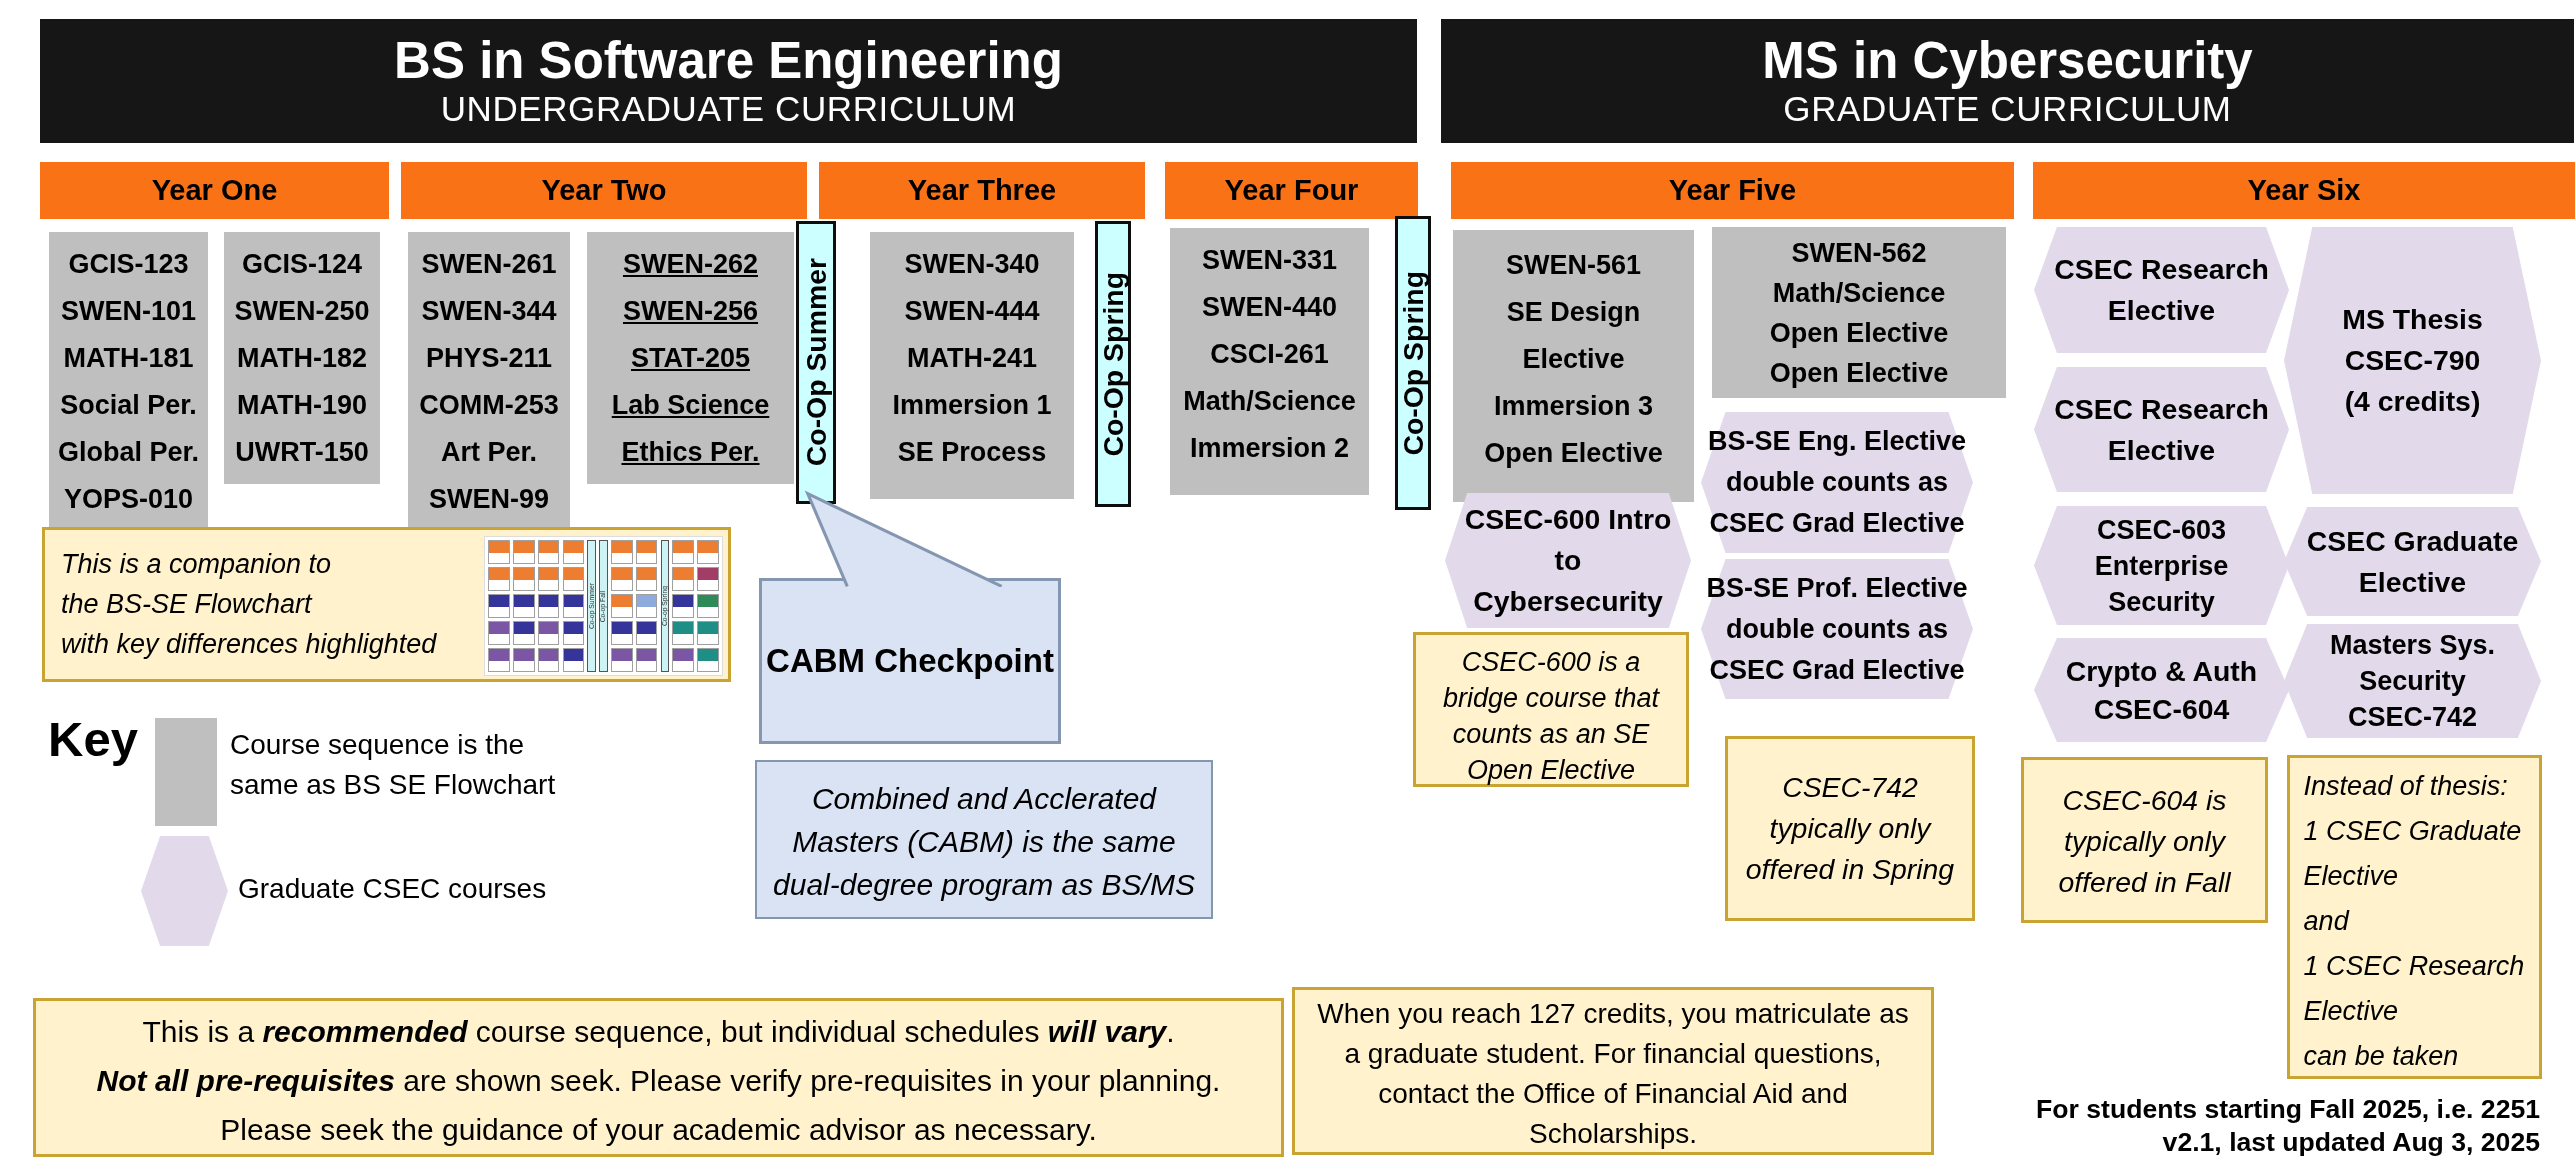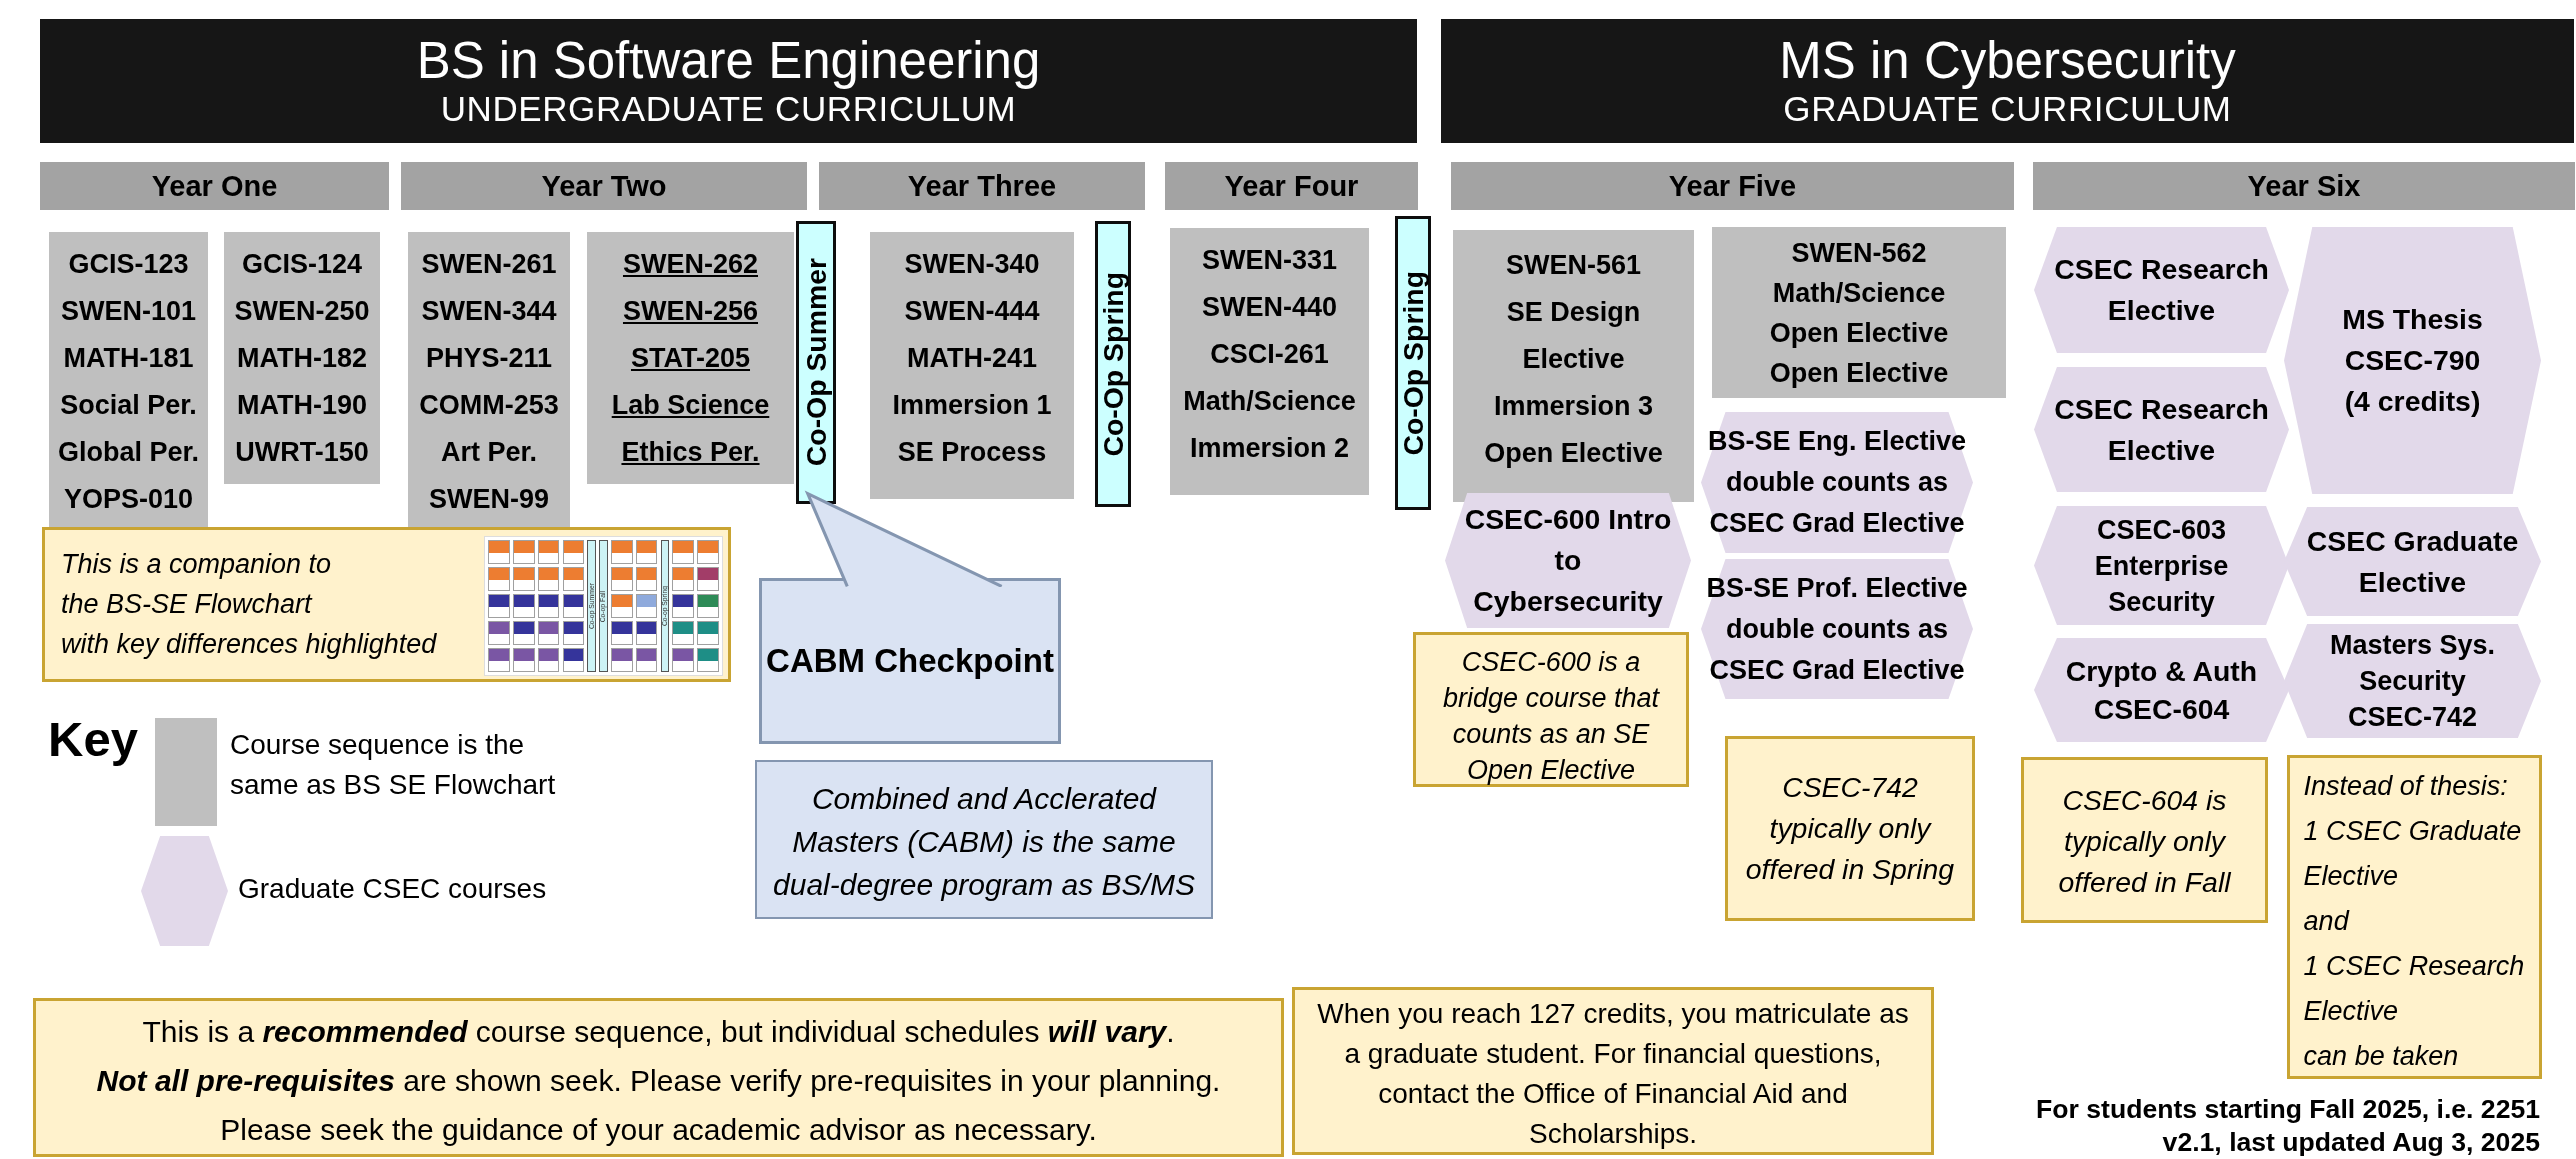--- a/index.html
+++ b/index.html
@@ -7,25 +7,25 @@
   body { font-family: "Liberation Sans", sans-serif; color:#000; }
   #stage { position:relative; width:2576px; height:1159px; background:#fff; overflow:hidden; }
   .ln { white-space:nowrap; }
   .bi { font-weight:bold; font-style:italic; }
 
   
   .prog { position:absolute; top:18.5px; height:124px; background:#161616; color:#fff;
           display:flex; flex-direction:column; align-items:center; justify-content:center; gap:5px; }
   #progL { left:40px;  width:1377px; }
   #progR { left:1441px; width:1133px; }
-  .prog .t { font-size:51px; font-weight:normal; line-height:1; }
+  .prog .t { font-size:51px; font-weight:bold; line-height:1; }
   .prog .s { font-size:35px; line-height:1; letter-spacing:0.6px; }
 
   
-  .yearhdr { position:absolute; top:162px; height:48px; background:#a3a3a3;
+  .yearhdr { position:absolute; top:162px; height:57px; background:#f97316;
              display:flex; align-items:center; justify-content:center;
              font-weight:bold; font-size:29px; }
   #yh1{left:40px;width:349px} #yh2{left:401px;width:406px} #yh3{left:819px;width:326px}
   #yh4{left:1165px;width:253px} #yh5{left:1451px;width:563px} #yh6{left:2033px;width:542px}
 
   
   .cbox { position:absolute; background:#bfbfbf; text-align:center; font-weight:bold;
           font-size:27px; line-height:47px; padding-top:8.7px; }
   #y1a{left:49px;  top:232px; width:159px; height:304px;}
   #y1b{left:224px; top:232px; width:156px; height:252px;}

